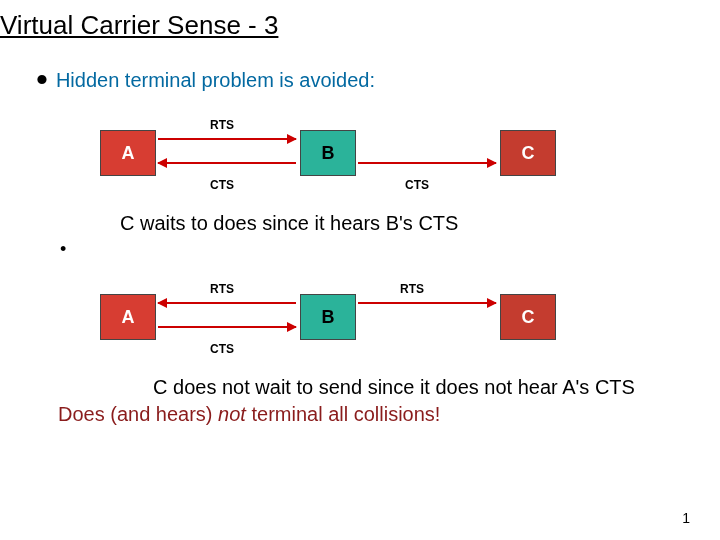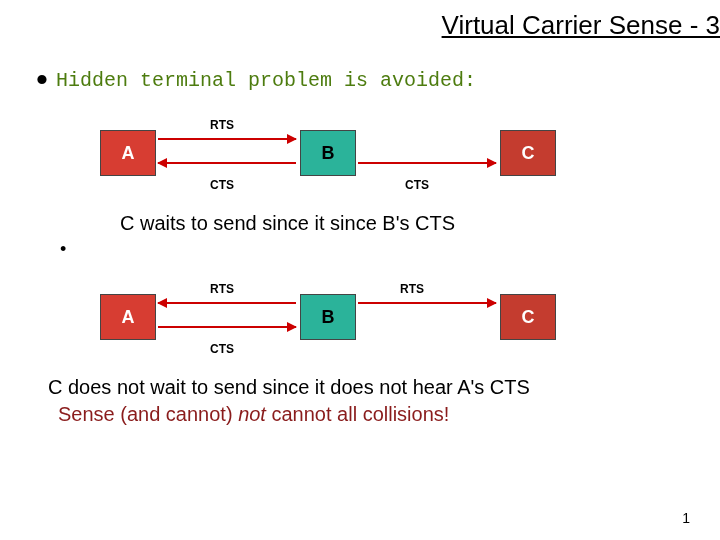--- a/index.html
+++ b/index.html
@@ -5,21 +5,21 @@
   body {
     margin: 0;
     padding: 0;
     width: 720px;
     height: 540px;
     font-family: Arial, Helvetica, sans-serif;
     background: #fff;
     position: relative;
   }
   .title {
-    text-align: right;
+    text-align: left;
     font-size: 26px;
     text-decoration: underline;
     margin-top: 10px;
   }
   .bullet-row {
     display: flex;
     align-items: flex-start;
   }
   .bullet {
     font-size: 34px;
@@ -90,58 +90,58 @@
     font-size: 14px;
   }
 </style>
 </head>
 <body>
 
 <div class="title">Virtual Carrier Sense - 3</div>
 
 <div class="bullet-row" style="margin-left:36px; margin-top:28px;">
   <span class="bullet">•</span>
-  <span class="bullet-text" style="color:#4d7c0f;font-family:Liberation Mono, monospace;">Hidden terminal problem is avoided:</span>
+  <span class="bullet-text" style="color:#0369a1;">Hidden terminal problem is avoided:</span>
 </div>
 
 <div class="diagram">
   <div class="node red" style="left:0; top:30px;">A</div>
   <div class="node teal" style="left:200px; top:30px;">B</div>
   <div class="node red2" style="left:400px; top:30px;">C</div>
 
   <div class="arrow" style="left:58px; top:38px; width:138px;"></div>
   <span class="lbl" style="left:110px; top:18px;">RTS</span>
 
   <div class="arrow rev" style="left:58px; top:62px; width:138px;"></div>
   <span class="lbl" style="left:110px; top:78px;">CTS</span>
 
   <div class="arrow" style="left:258px; top:62px; width:138px;"></div>
   <span class="lbl" style="left:305px; top:78px;">CTS</span>
 </div>
 
-<div class="caption" style="margin-left:120px;">C waits to send since it since B's CTS</div>
+<div class="caption" style="margin-left:120px;">C waits to does since it hears B's CTS</div>
 
 <div class="bullet-row" style="margin-left:60px; margin-top:4px;">
   <span class="small-bullet">•</span>
 </div>
 
 <div class="diagram" style="margin-top:4px;">
   <div class="node red" style="left:0; top:30px;">A</div>
   <div class="node teal" style="left:200px; top:30px;">B</div>
   <div class="node red2" style="left:400px; top:30px;">C</div>
 
   <div class="arrow rev" style="left:58px; top:38px; width:138px;"></div>
   <span class="lbl" style="left:110px; top:18px;">RTS</span>
 
   <div class="arrow" style="left:258px; top:38px; width:138px;"></div>
   <span class="lbl" style="left:300px; top:18px;">RTS</span>
 
   <div class="arrow" style="left:58px; top:62px; width:138px;"></div>
   <span class="lbl" style="left:110px; top:78px;">CTS</span>
 </div>
 
-<div class="caption" style="margin-left:48px;">C does not wait to send since it does not hear A's CTS</div>
+<div class="caption" style="margin-left:68px;text-align:center;">C does not wait to send since it does not hear A's CTS</div>
 
 <div style="margin-left:58px; font-size:20px; color:#8a1c1c; margin-top:4px;">
-  <span>Sense (and cannot) </span><span style="font-style:italic; font-weight:normal;">not</span><span> cannot all collisions!</span>
+  <span>Does (and hears) </span><span style="font-style:italic; font-weight:normal;">not</span><span> terminal all collisions!</span>
 </div>
 
 <div class="pagenum">1</div>
 
 </body></html>

